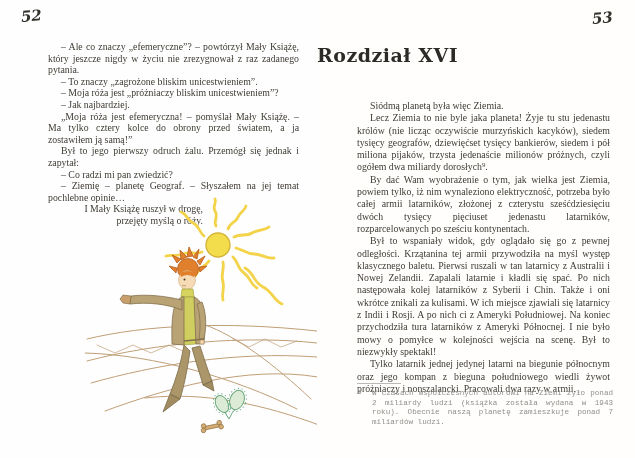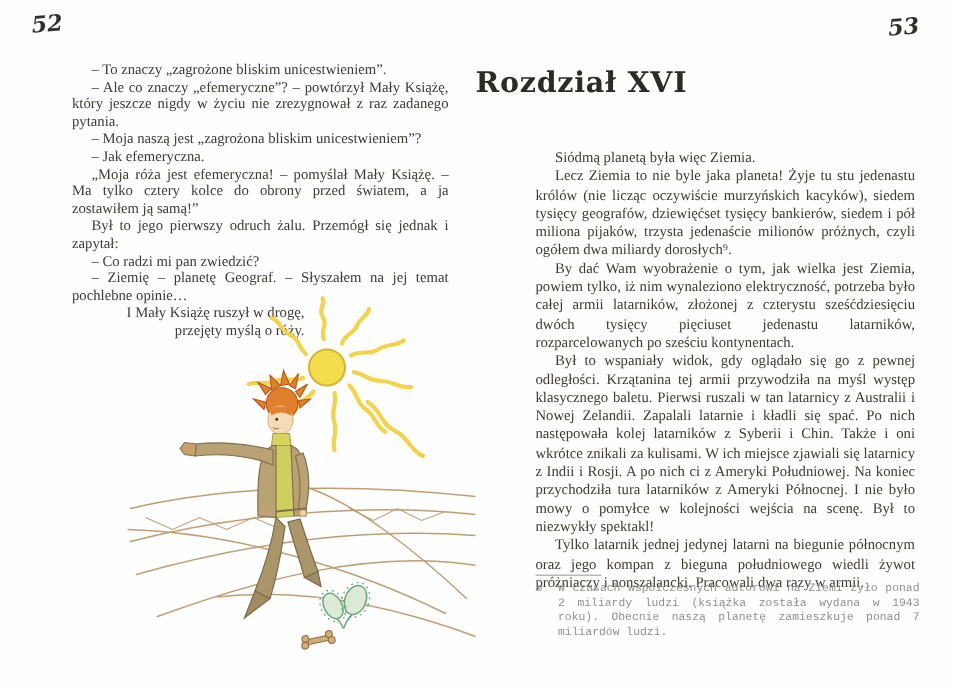--- a/index.html
+++ b/index.html
@@ -51,24 +51,24 @@
 </style>
 </head>
 <body>
 
 <div class="book">
 
   <div class="page left">
     <div class="pagenum pn-left">52</div>
 
     <div class="text-block left-text">
+        <p class="para indent">– Ale co znaczy „efemeryczne”? – powtórzył Mały Książę, który jeszcze nigdy w życiu nie zrezygnował z raz zadanego pytania.</p>
         <p class="para indent">– To znaczy „zagrożone bliskim unicestwieniem”.</p>
-        <p class="para indent">– Ale co znaczy „efemeryczne”? – powtórzył Mały Książę, który jeszcze nigdy w życiu nie zrezygnował z raz zadanego pytania.</p>
-        <p class="para indent">– Moja naszą jest „zagrożona bliskim unicestwieniem”?</p>
-        <p class="para indent">– Jak efemeryczna.</p>
+        <p class="para indent">– Moja róża jest „próżniaczy bliskim unicestwieniem”?</p>
+        <p class="para indent">– Jak najbardziej.</p>
         <p class="para indent">„Moja róża jest efemeryczna! – pomyślał Mały Książę. – Ma tylko cztery kolce do obrony przed światem, a ja zostawiłem ją samą!”</p>
         <p class="para indent">Był to jego pierwszy odruch żalu. Przemógł się jednak i zapytał:</p>
         <p class="para indent">– Co radzi mi pan zwiedzić?</p>
         <p class="para indent">– Ziemię – planetę Geograf. – Słyszałem na jej temat pochlebne opinie…</p>
         <p class="para narrow">I Mały Książę ruszył w drogę, przejęty myślą o róży.</p>
       </div>
 
     <svg class="illustration" viewBox="0 0 235 263" xmlns="http://www.w3.org/2000/svg">
 
       <g stroke="#b48d5e" stroke-width="1" fill="none" opacity="0.85" stroke-linecap="round">

